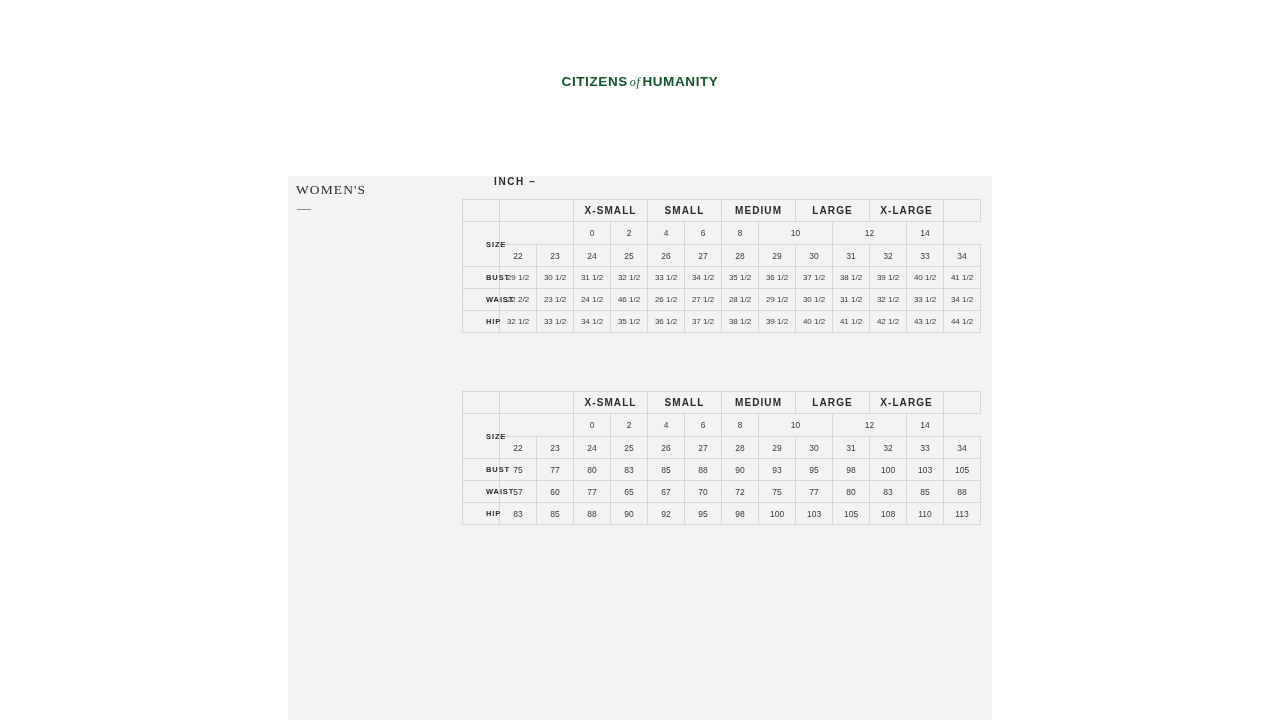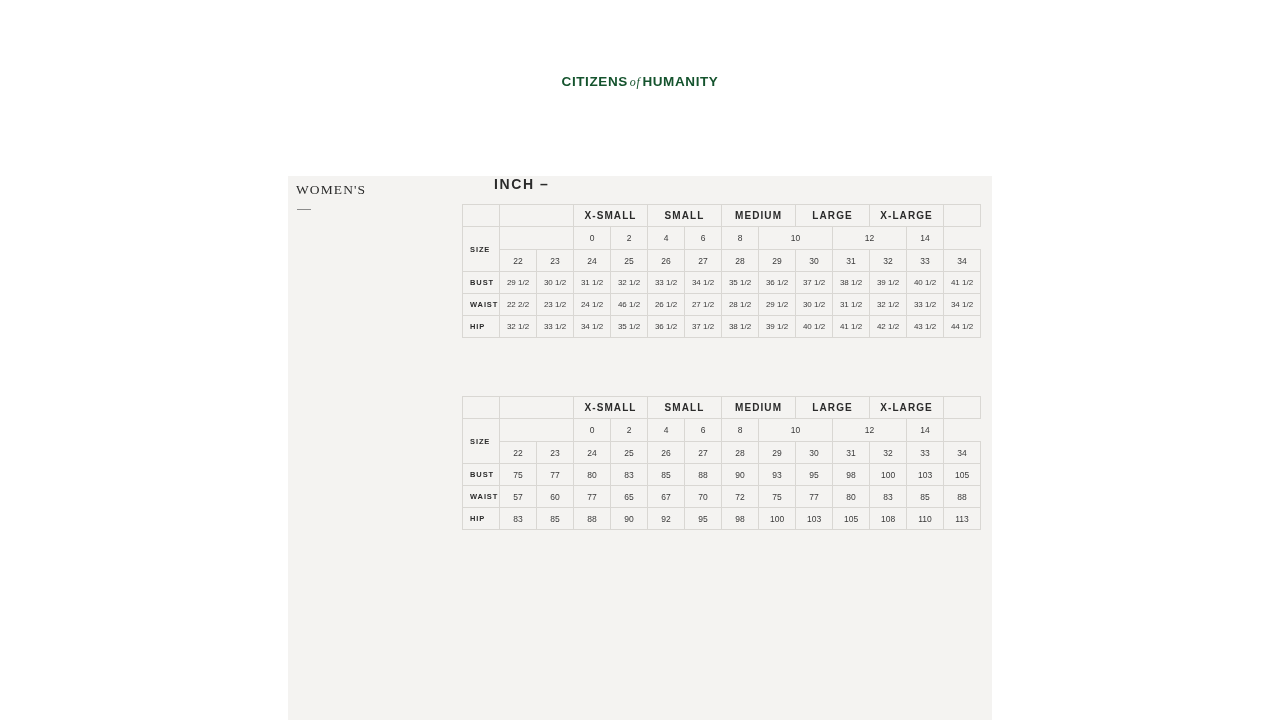--- a/index.html
+++ b/index.html
@@ -78,21 +78,21 @@
 
   
   .content {
     position: absolute;
     left: 174px;
     top: 0;
     width: 520px;
   }
 
   .unit-label {
-    font-size: 14px;
+    font-size: 10px;
     font-weight: bold;
     letter-spacing: 1.6px;
     color: #2b2b2b;
     margin-left: 0px;
     padding-left: 32px;
   }
 
   .table-wrap { margin-top: 12px; }
 
   table.size {
@@ -110,21 +110,21 @@
     color: #3a3a3a;
     padding: 0;
     font-weight: normal;
   }
   table.size .rowlabel {
     font-size: 7.5px;
     font-weight: bold;
     letter-spacing: 0.9px;
     color: #2b2b2b;
     text-align: left;
-    padding-left: 7px;
+    padding-left: 23px;
   }
   table.size .grouphdr {
     font-size: 10px;
     font-weight: bold;
     letter-spacing: 1.1px;
     color: #2b2b2b;
   }
   table.size .blank { border-color: #d9d7d3; }
   table.size tr.tall td { height: 22px; }
   table.size .num { font-size: 8.5px; }

